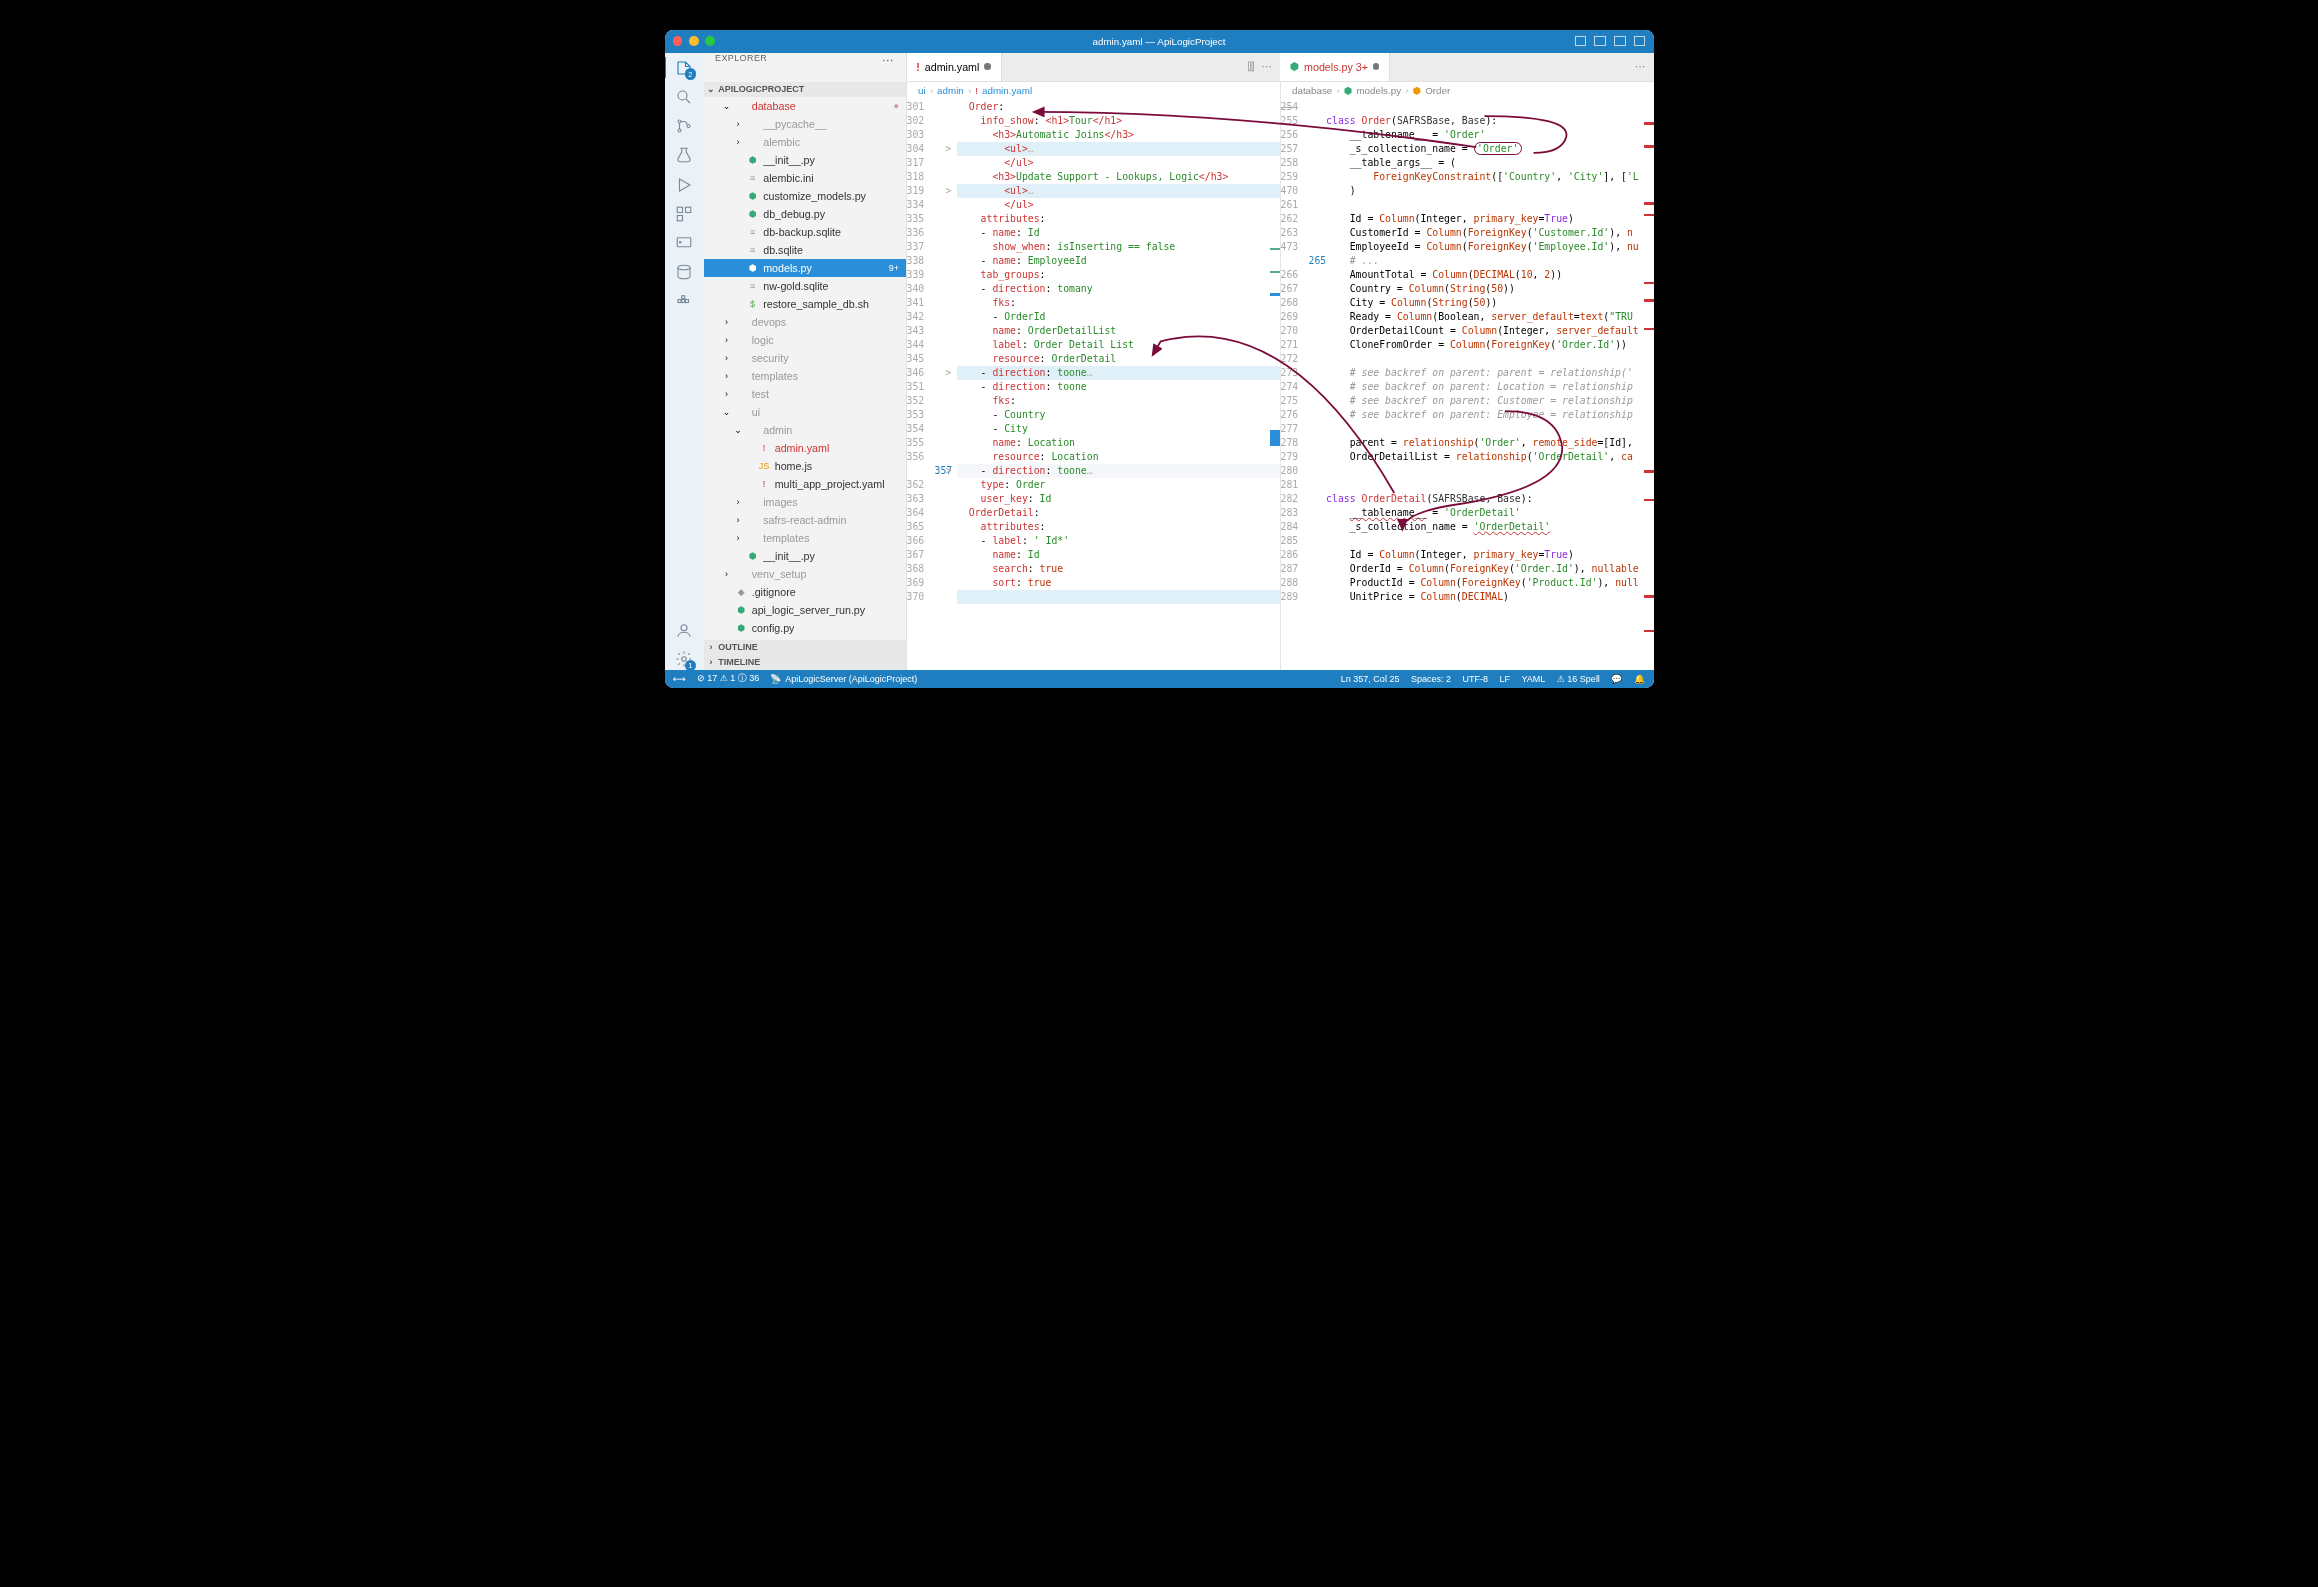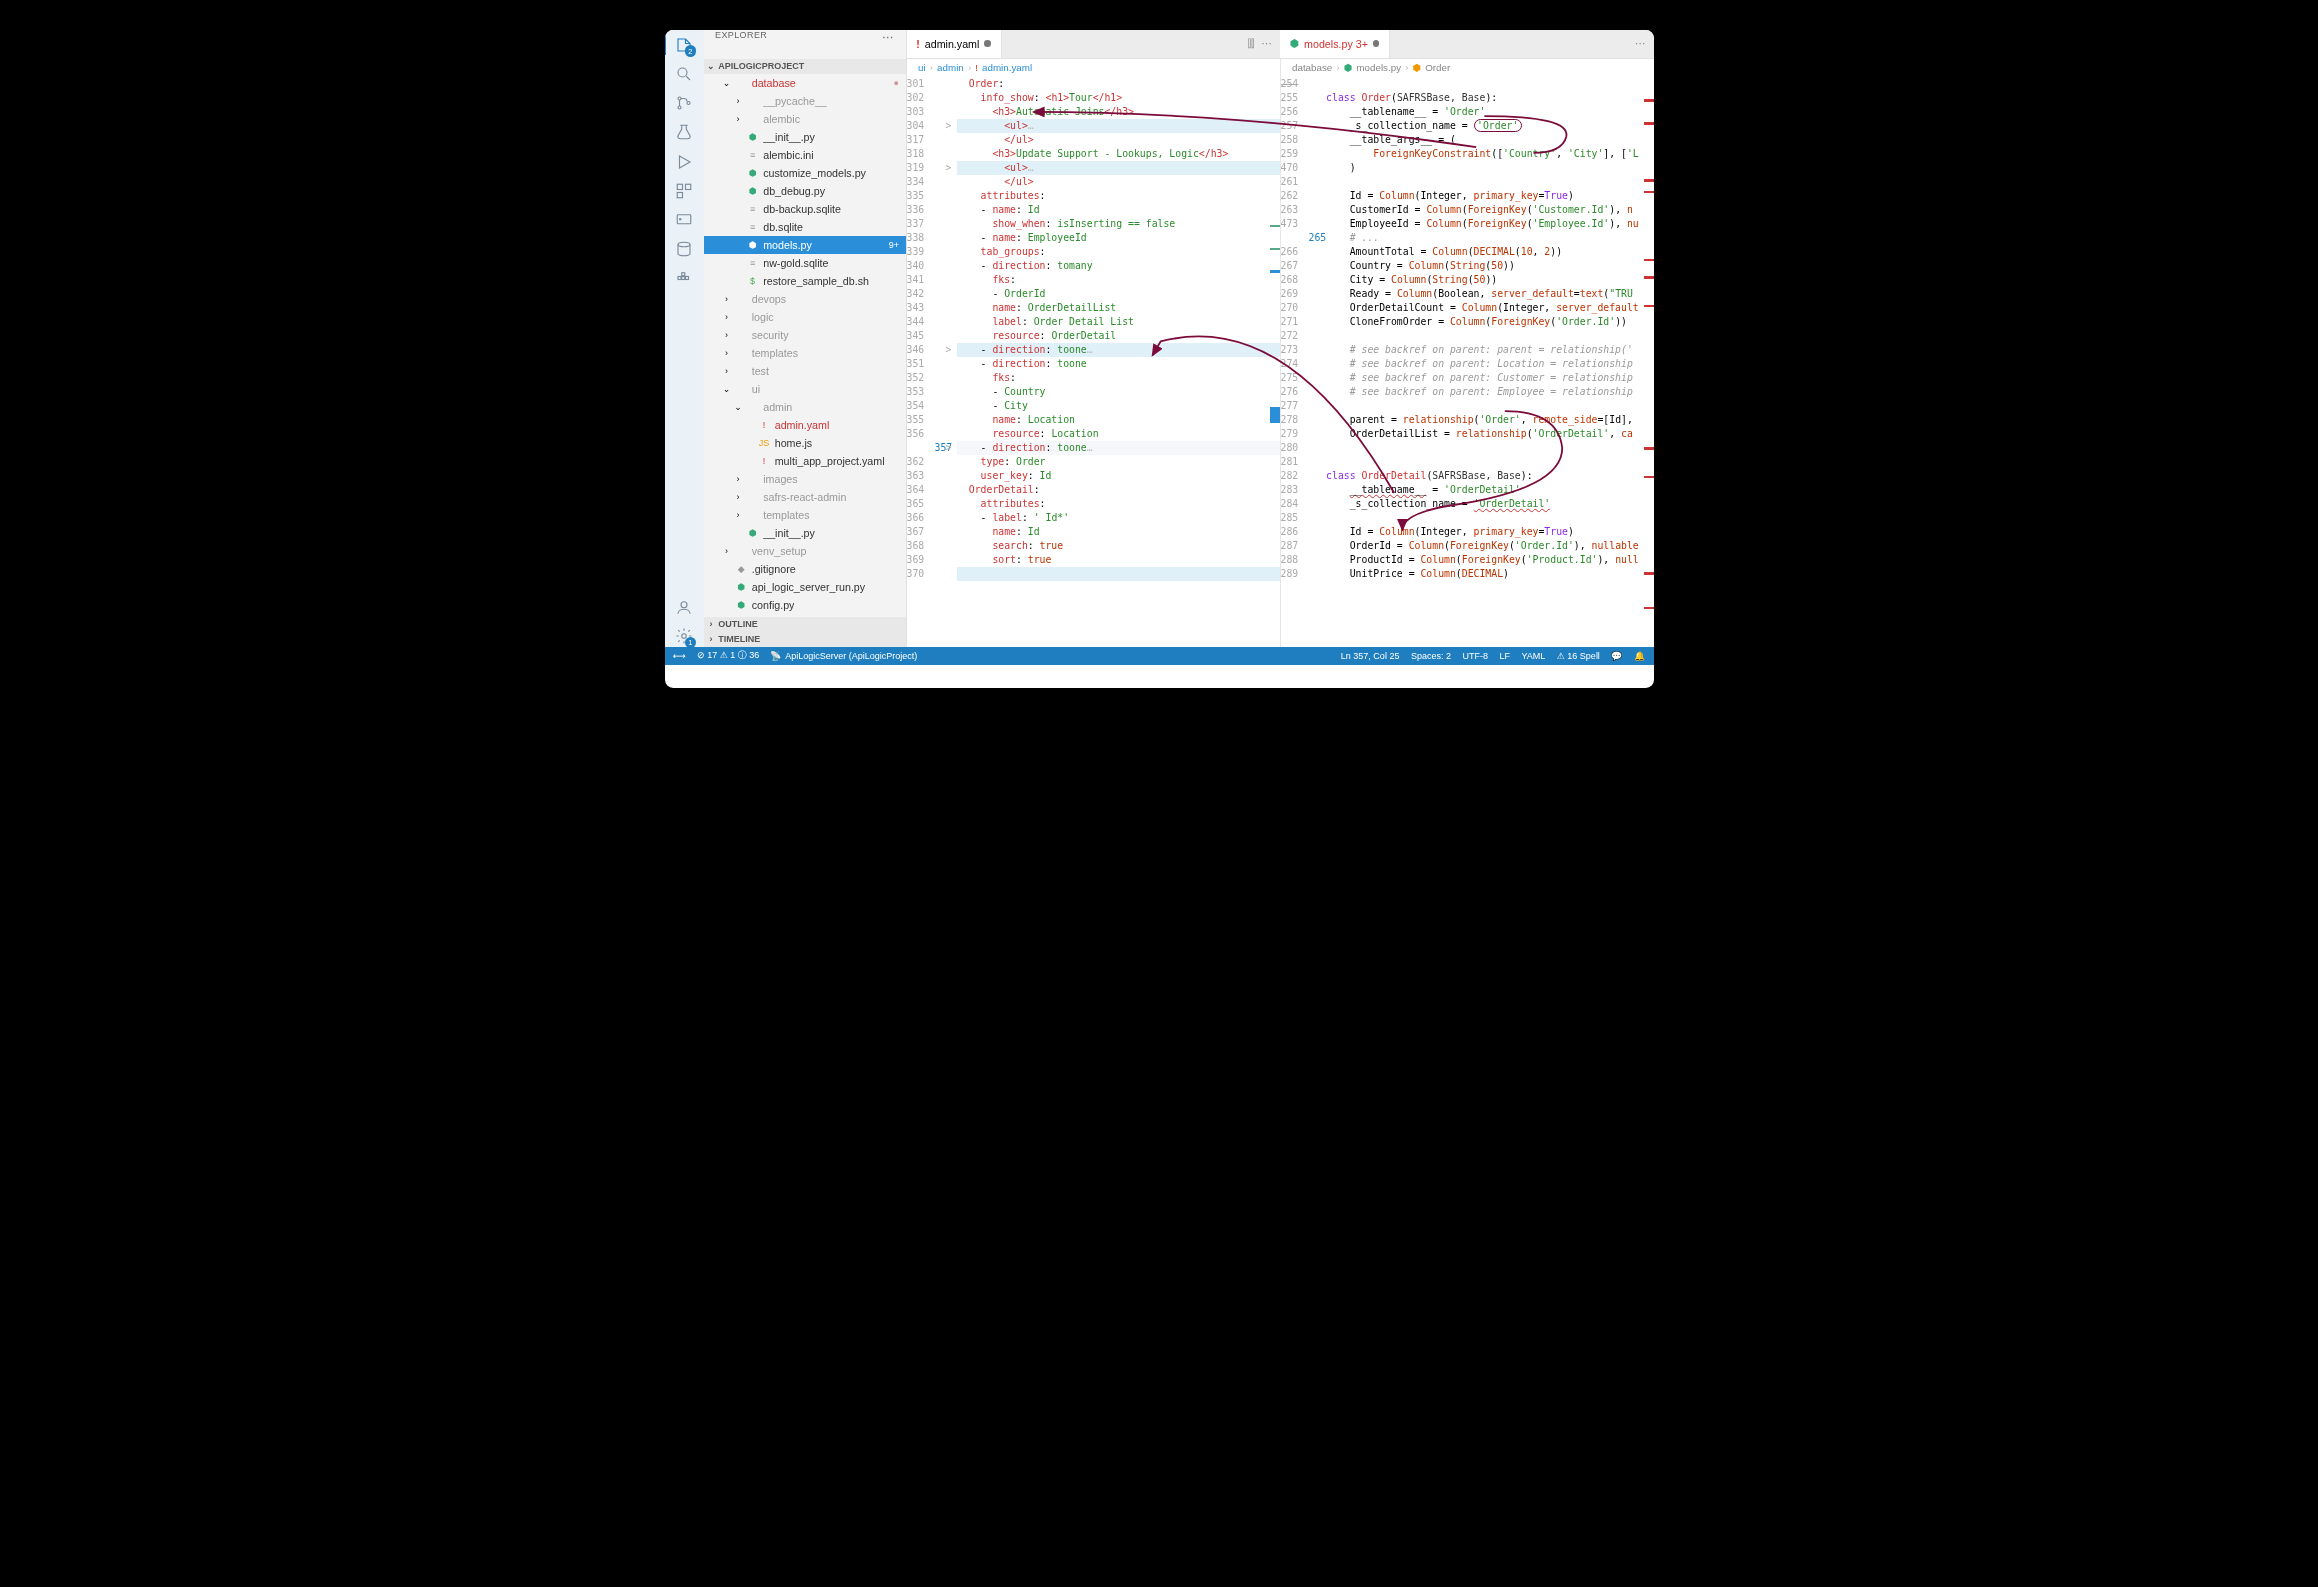--- a/index.html
+++ b/index.html
@@ -66,20 +66,34 @@
 .status .st-right { margin-left:auto; display:flex; gap:11.5px; align-items:center; }
 .st-item { display:flex; gap:3.3px; align-items:center; cursor:pointer; }
 .hl-oval { border:1.6px solid #7a0b3a; border-radius:9.8px; padding:0 2.5px; }
 svg.arrow { position:absolute; pointer-events:none; }
 </style>
 </head>
 <body>
 
 <div class="win">
 
+  <div class="titlebar">
+    <div class="traffic">
+      <span class="t-close"></span>
+      <span class="t-min"></span>
+      <span class="t-max"></span>
+    </div>
+    <div class="title">admin.yaml — ApiLogicProject</div>
+    <div class="titleicons">
+      <span></span>
+      <span></span>
+      <span></span>
+      <span></span>
+    </div>
+  </div>
 
   <div class="body">
     <div class="activity">
       <div class="aicon active">
           <svg viewBox="0 0 24 24">
             <path d="M4 4h10l6 6v10H4z M14 4v6h6"></path>
           </svg>
           <span class="badge">2</span>
         </div>
       <div class="aicon">

